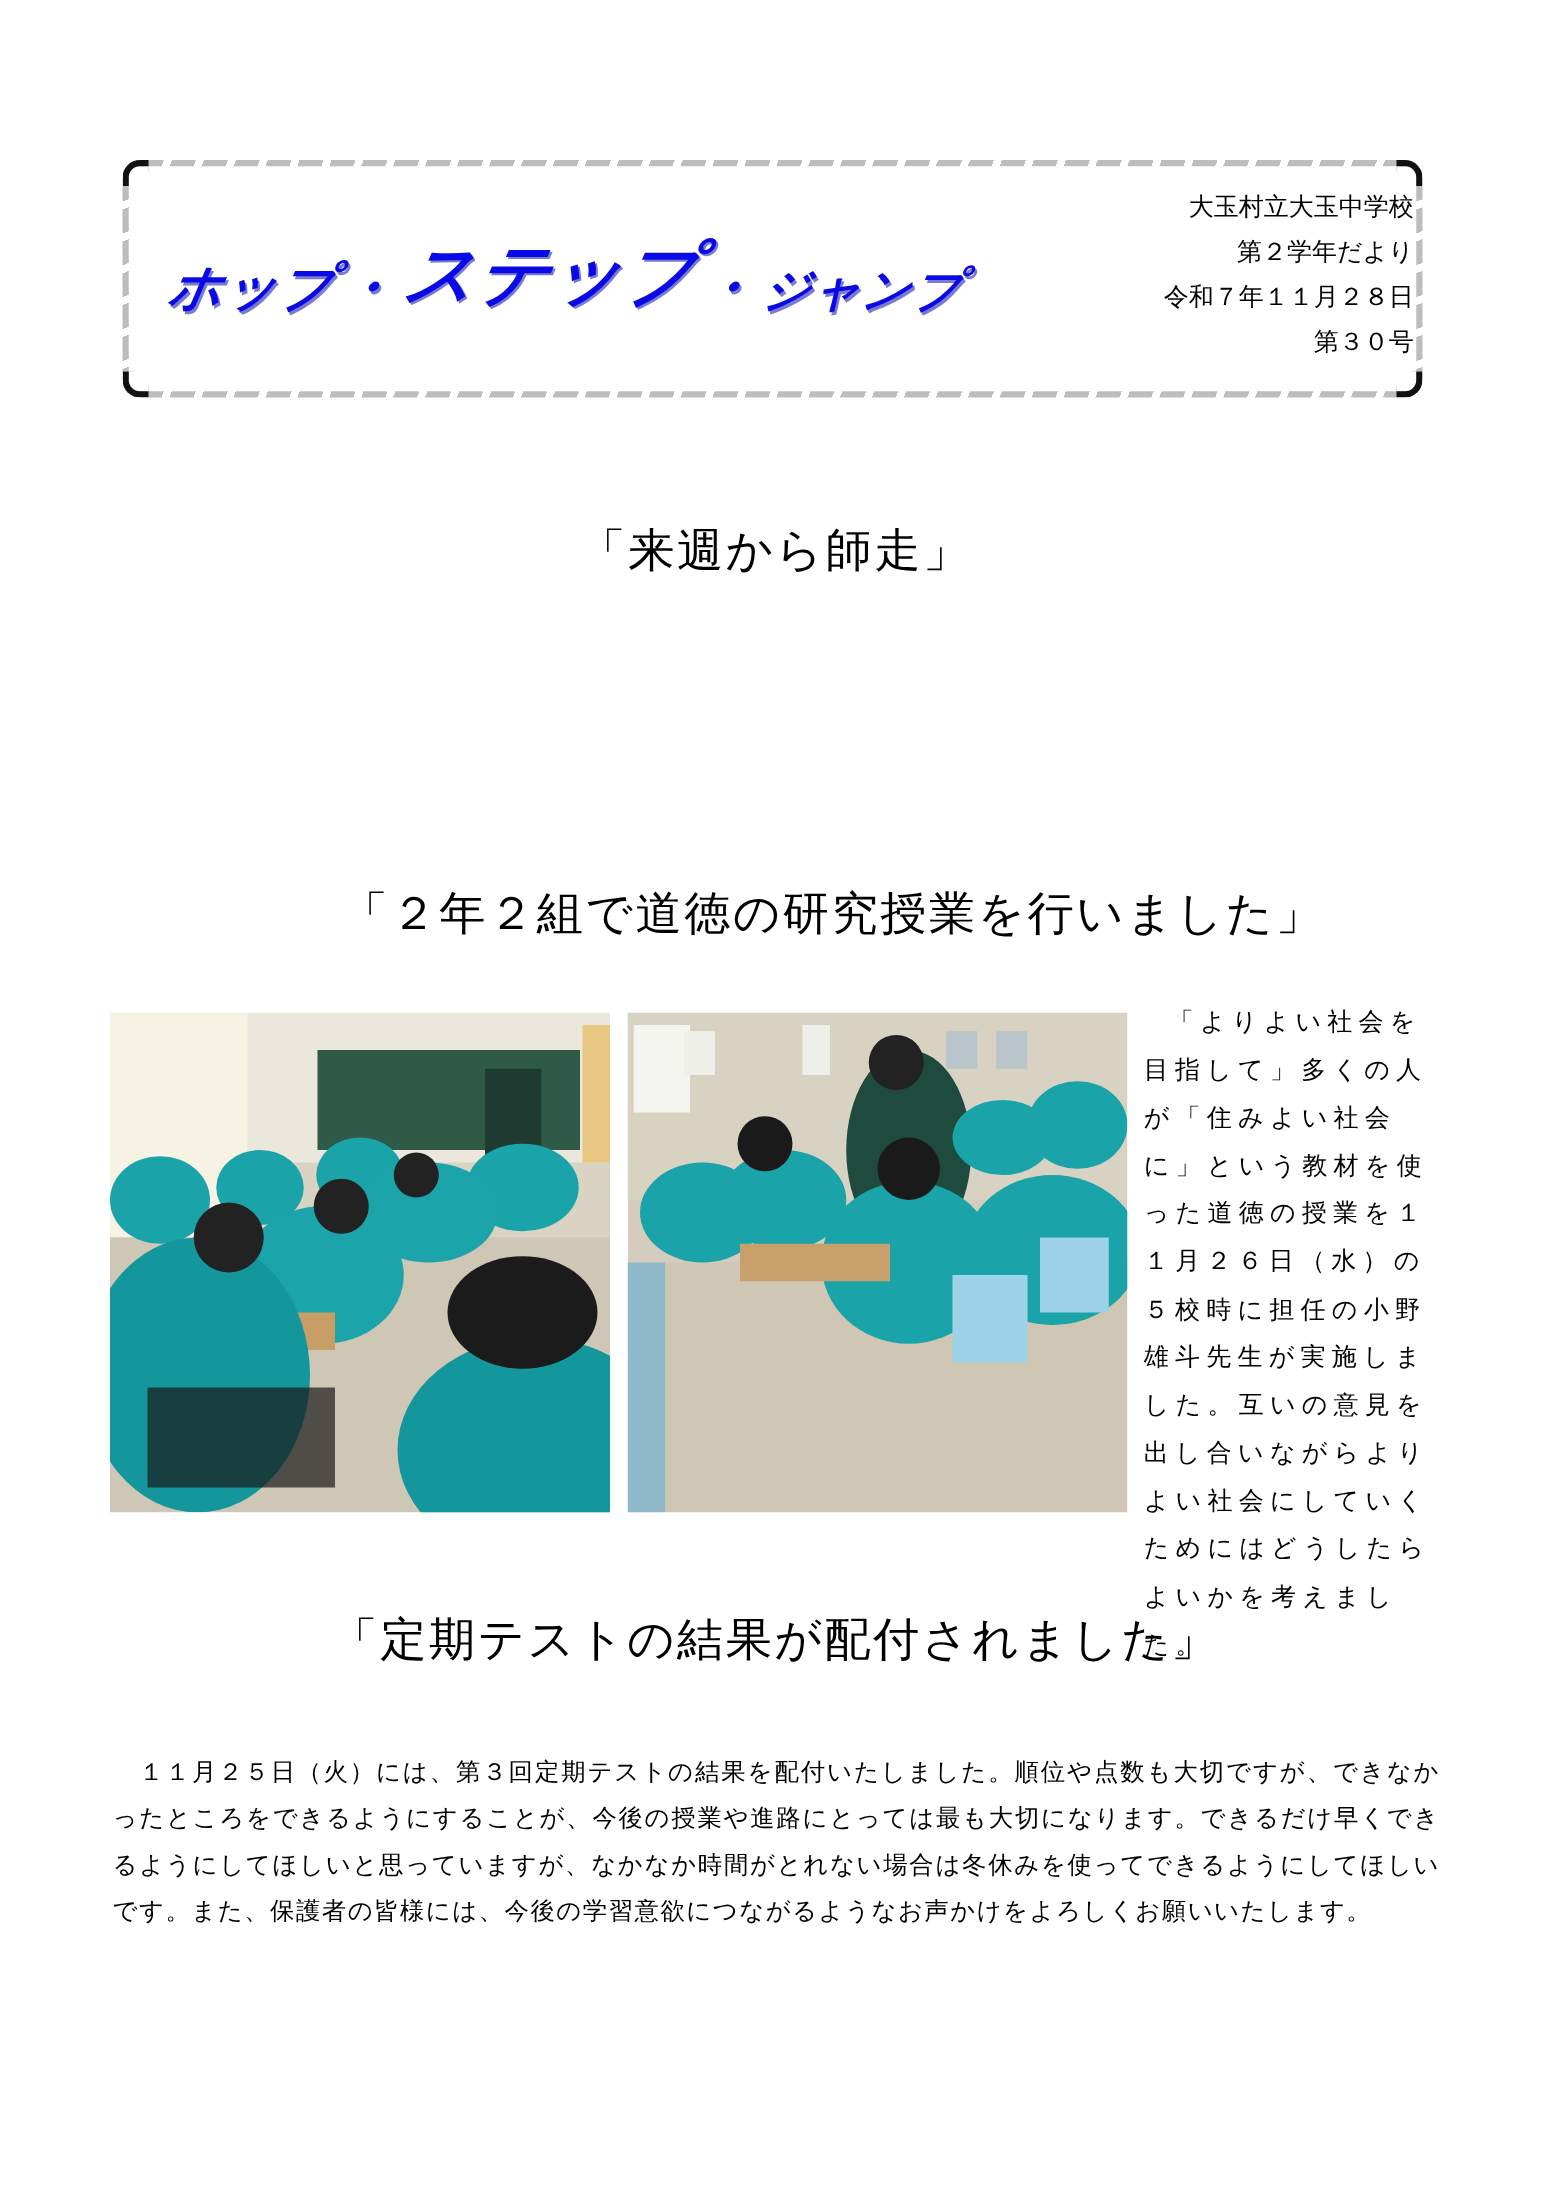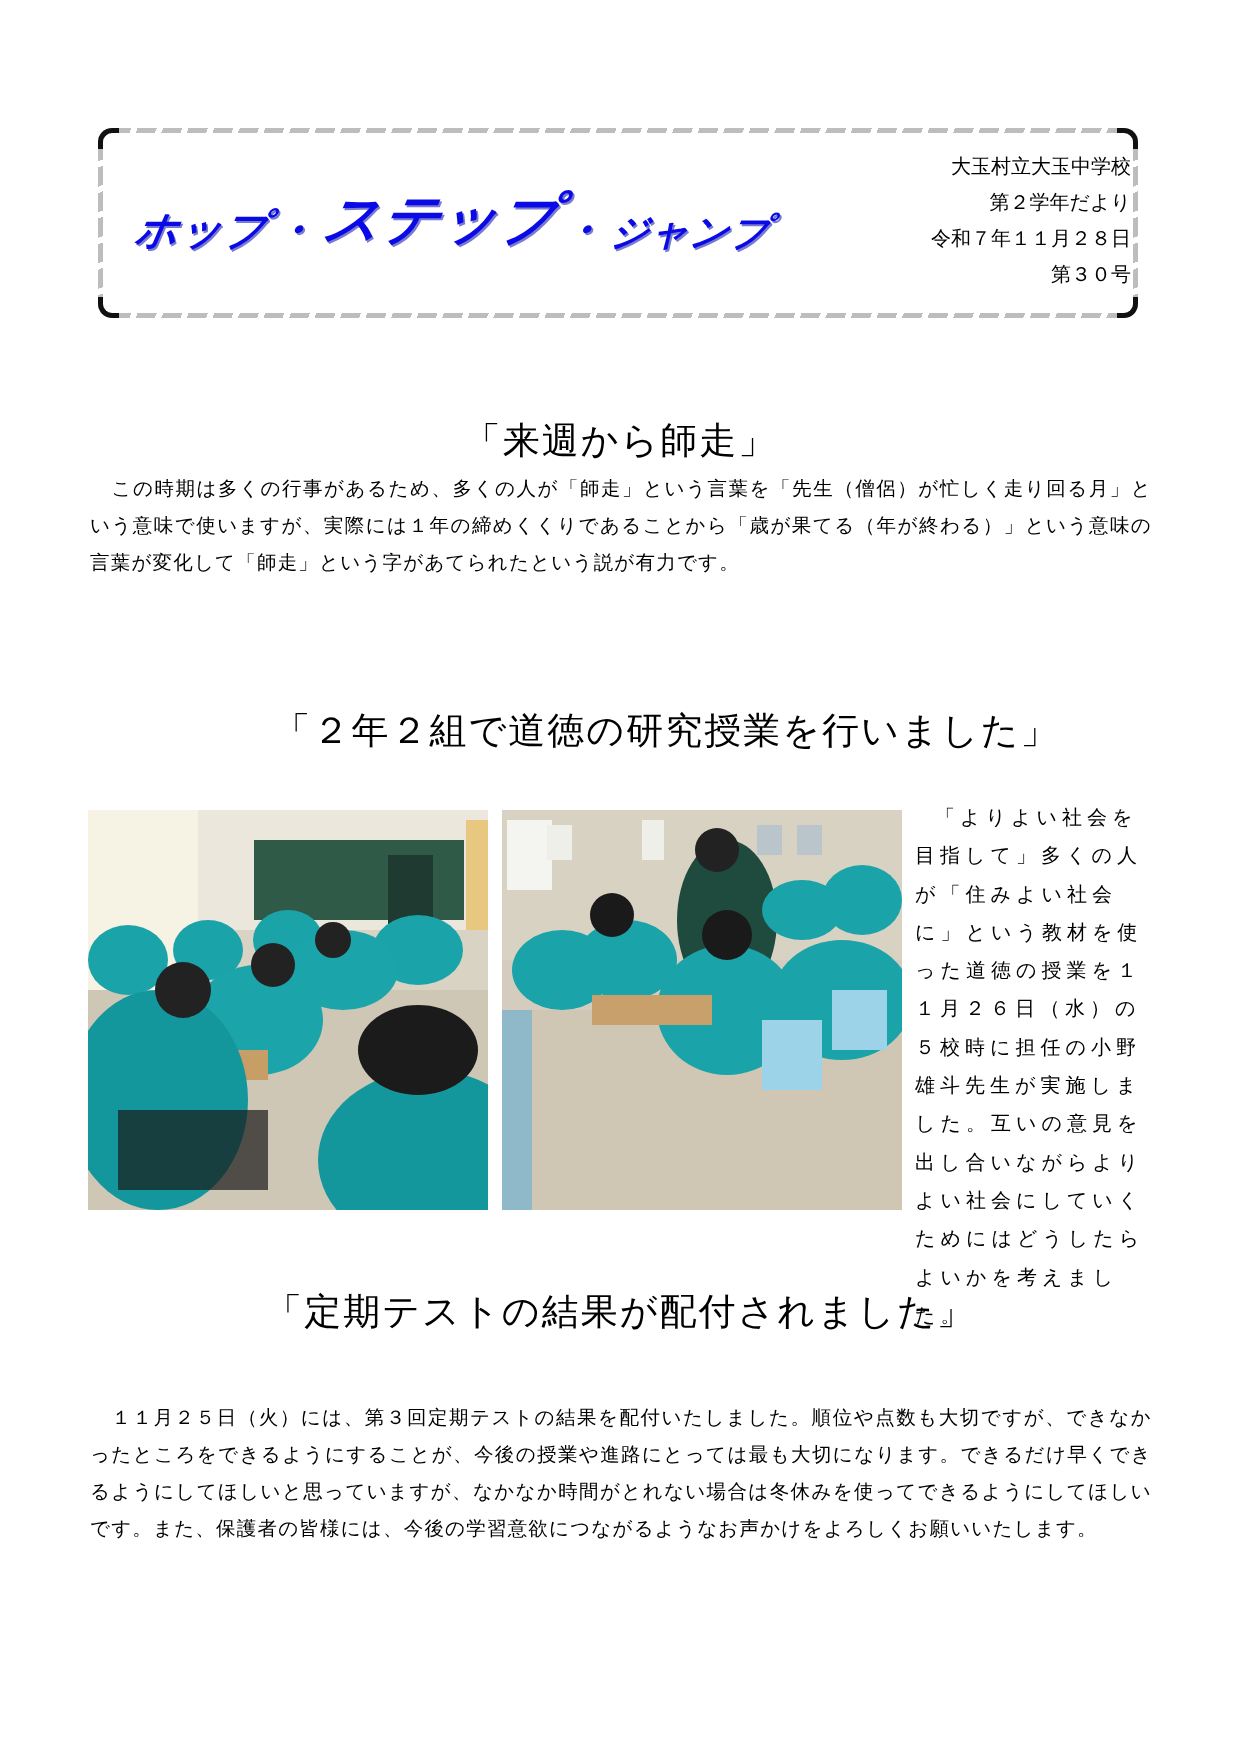--- a/index.html
+++ b/index.html
@@ -82,21 +82,20 @@
 
 <div class="issue-info">
   <div>大玉村立大玉中学校</div>
   <div>第２学年だより</div>
   <div>令和７年１１月２８日</div>
   <div>第３０号</div>
 </div>
 
 <div class="section-title" style="top:372px;margin-top:44px;">「来週から師走」</div>
 <div class="para" style="top:470px;">
-  <p>この時期は多くの行事があるため、多くの人が「師走」という言葉を「先生（僧侶）が忙しく走り回る月」という意味で使いますが、実際には１年の締めくくりであることから「歳が果てる（年が終わる）」という意味の言葉が変化して「師走」という字があてられたという説が有力です。</p>
 </div>
 
 <div class="section-title" style="top:706px;margin-left:46px;">「２年２組で道徳の研究授業を行いました」</div>
 
 <div class="photo photo-1">
   <svg viewBox="0 0 400 400" preserveAspectRatio="none">
     <rect width="400" height="400" fill="#d9d3c4"></rect>
     <rect x="0" y="0" width="120" height="180" fill="#f6f2e4"></rect>
     <rect x="110" y="0" width="290" height="120" fill="#ebe7dd"></rect>
     <rect x="166" y="30" width="210" height="80" fill="#2f5a48"></rect>

